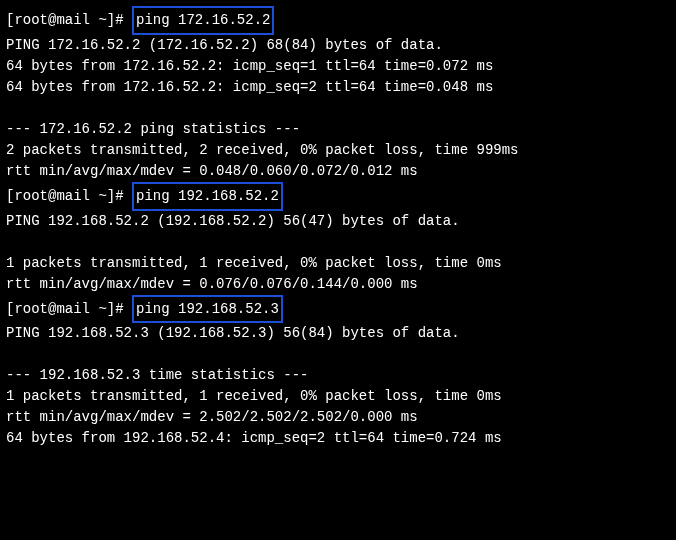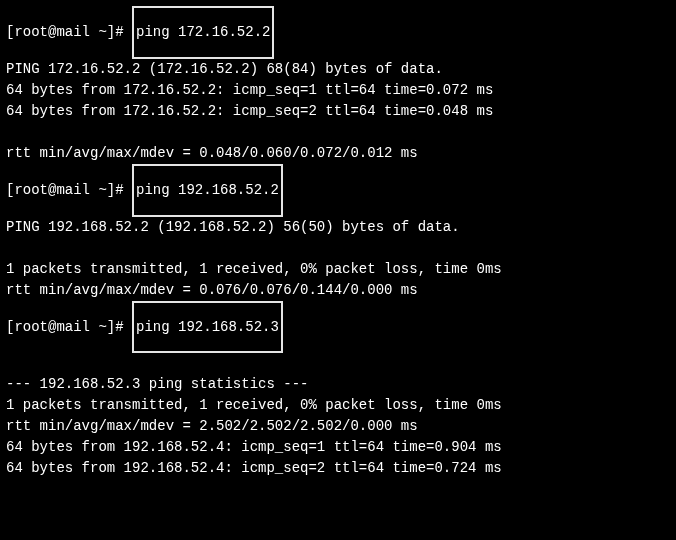--- a/index.html
+++ b/index.html
@@ -10,45 +10,47 @@
       font-family: "Courier New", Consolas, monospace;
       font-size: 14px;
       line-height: 1.5;
       width: 676px;
       box-sizing: border-box;
     }
     .line {
       white-space: pre;
     }
     .hl {
-      border: 2px solid #e5e5e5;
-      padding: 16px 2px;
+      border: 2px solid #1d4ed8;
+      padding: 4px 2px;
       display: inline-block;
       line-height: 1.2;
       text-align: right;
     }
     .blank {
       height: 1.5em;
     }
   </style>
 </head>
 <body>
 
 <div id="terminal">
     <div class="line"><span>[root@mail ~]# </span><span class="hl">ping 172.16.52.2</span></div>
     <div class="line"><span>PING 172.16.52.2 (172.16.52.2) 68(84) bytes of data.</span></div>
     <div class="line"><span>64 bytes from 172.16.52.2: icmp_seq=1 ttl=64 time=0.072 ms</span></div>
     <div class="line"><span>64 bytes from 172.16.52.2: icmp_seq=2 ttl=64 time=0.048 ms</span></div>
     <div class="blank"></div>
+    <div class="line"><span>--- 172.16.52.2 ping statistics ---</span></div>
+    <div class="line"><span>2 packets transmitted, 2 received, 0% packet loss, time 999ms</span></div>
     <div class="line"><span>rtt min/avg/max/mdev = 0.048/0.060/0.072/0.012 ms</span></div>
     <div class="line"><span>[root@mail ~]# </span><span class="hl">ping 192.168.52.2</span></div>
-    <div class="line"><span>PING 192.168.52.2 (192.168.52.2) 56(50) bytes of data.</span></div>
+    <div class="line"><span>PING 192.168.52.2 (192.168.52.2) 56(47) bytes of data.</span></div>
     <div class="blank"></div>
     <div class="line"><span>1 packets transmitted, 1 received, 0% packet loss, time 0ms</span></div>
     <div class="line"><span>rtt min/avg/max/mdev = 0.076/0.076/0.144/0.000 ms</span></div>
     <div class="line"><span>[root@mail ~]# </span><span class="hl">ping 192.168.52.3</span></div>
+    <div class="line"><span>PING 192.168.52.3 (192.168.52.3) 56(84) bytes of data.</span></div>
     <div class="blank"></div>
-    <div class="line"><span>--- 192.168.52.3 ping statistics ---</span></div>
+    <div class="line"><span>--- 192.168.52.3 time statistics ---</span></div>
     <div class="line"><span>1 packets transmitted, 1 received, 0% packet loss, time 0ms</span></div>
     <div class="line"><span>rtt min/avg/max/mdev = 2.502/2.502/2.502/0.000 ms</span></div>
-    <div class="line"><span>64 bytes from 192.168.52.4: icmp_seq=1 ttl=64 time=0.904 ms</span></div>
     <div class="line"><span>64 bytes from 192.168.52.4: icmp_seq=2 ttl=64 time=0.724 ms</span></div>
   </div>
 
 </body></html>

